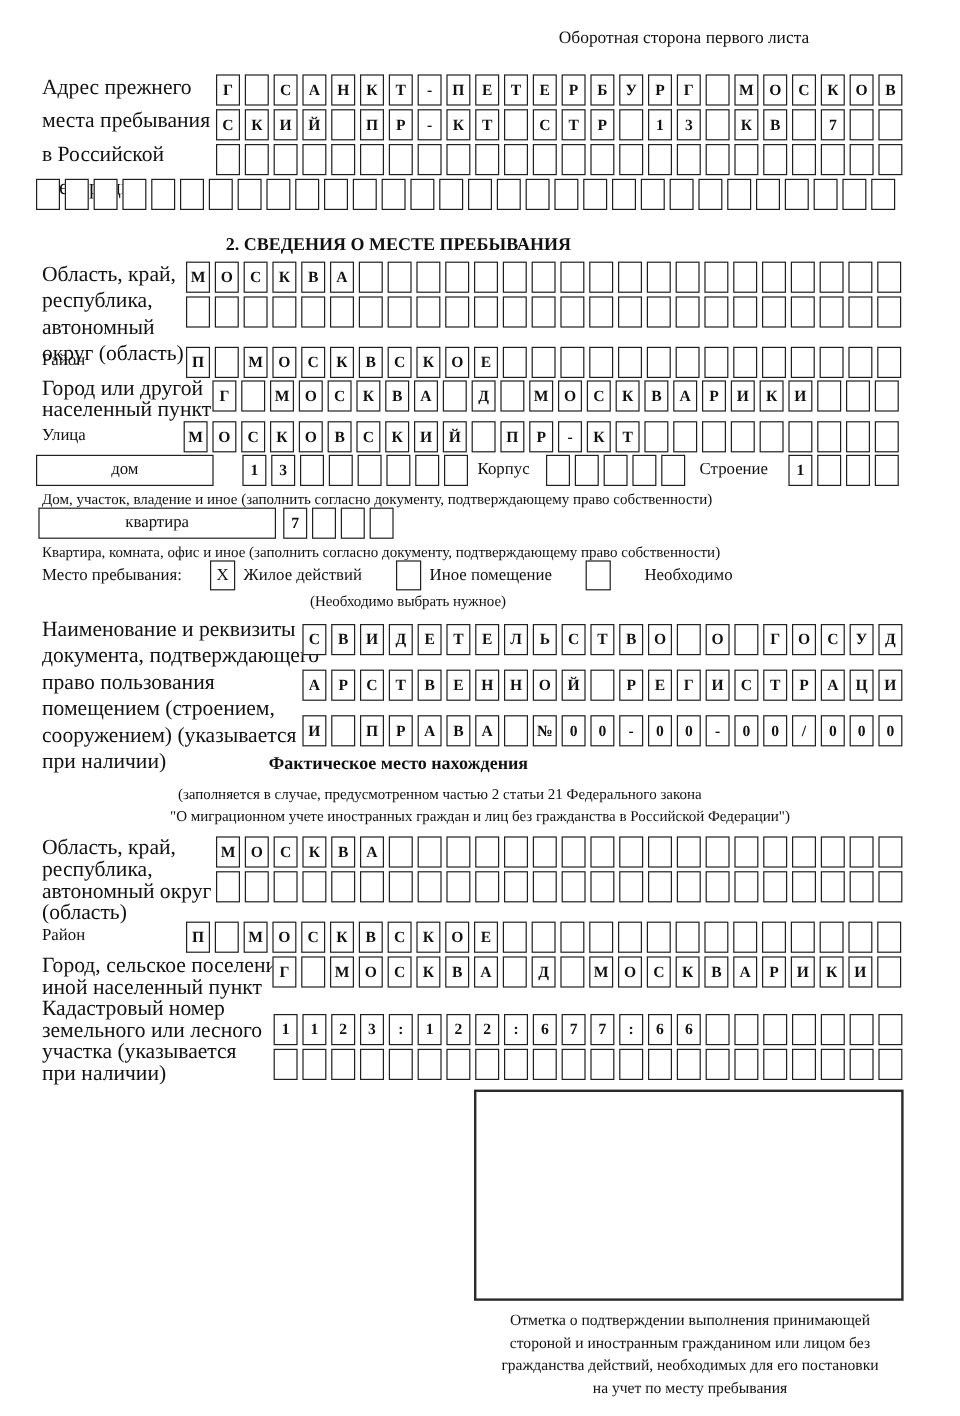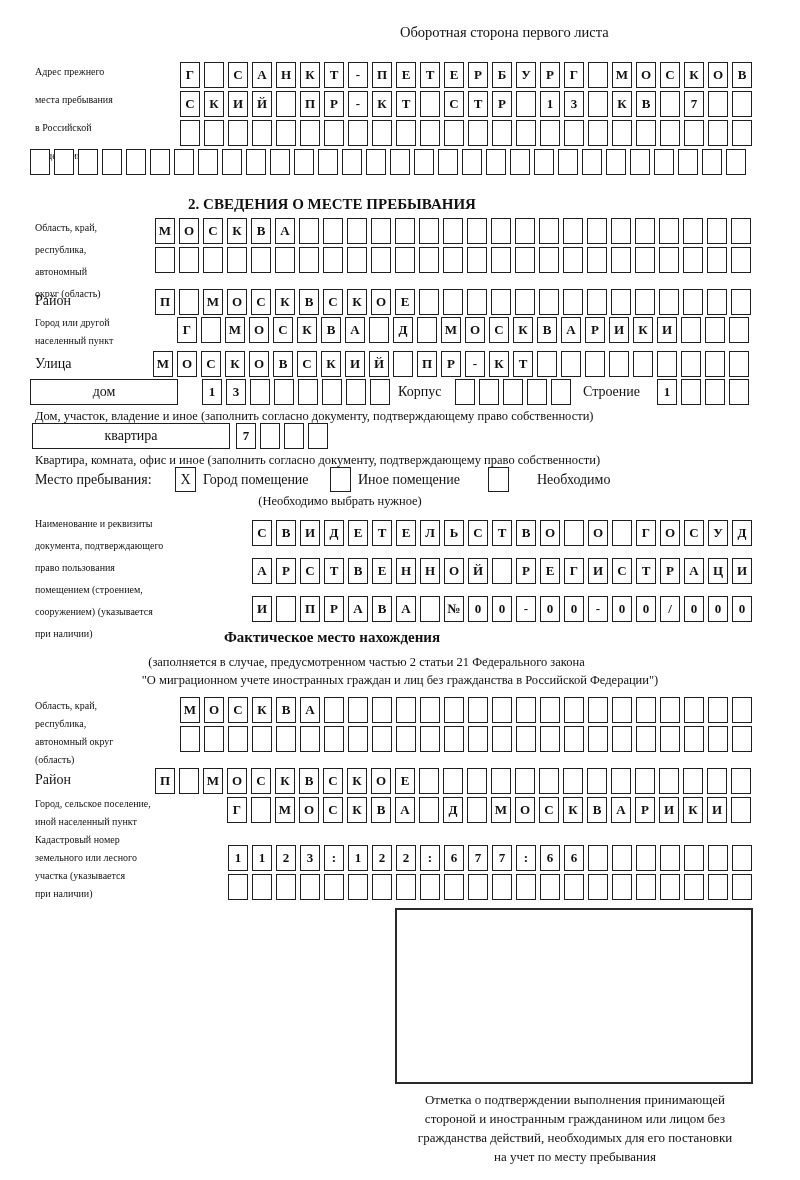--- a/index.html
+++ b/index.html
@@ -3,21 +3,21 @@
 <meta charset="utf-8">
 <style>
   html,body{margin:0;padding:0;background:#e8e8e8;}
   .page{
     position:relative;width:800px;height:1180px;background:#ffffff;
     font-family:"Liberation Serif","DejaVu Serif",serif;color:#111;
     margin:0 auto;overflow:hidden;
   }
   .abs{position:absolute;}
   .lbl{position:absolute;font-size:14px;line-height:18px;white-space:nowrap;}
-  .lblblock{position:absolute;font-size:10px;white-space:nowrap;}
+  .lblblock{position:absolute;font-size:18px;white-space:nowrap;}
   .lh18 div{line-height:18px;}
   .lh22 div{line-height:22px;}
   .lh28 div{line-height:28px;}
   .note{position:absolute;font-size:12.5px;white-space:nowrap;}
   .center{text-align:center;white-space:normal;}
   .title{position:absolute;font-size:15px;font-weight:bold;text-align:center;left:0;width:664px;}
   .cellrow{position:absolute;display:flex;gap:4px;}
   .cell{
     flex:0 0 20px;width:20px;height:26px;box-sizing:border-box;
     border:1.6px solid #1f1f1f;background:#fff;
@@ -32,21 +32,21 @@
     position:absolute;width:21px;height:25px;box-sizing:border-box;border:1.7px solid #1f1f1f;
     display:flex;align-items:center;justify-content:center;font-size:14px;background:#fff;
   }
   .bigbox{position:absolute;box-sizing:border-box;border:2px solid #2a2a2a;background:#fff;}
 </style>
 </head>
 <body>
 
 <div class="page">
 
-  <div class="abs" style="left:400px;top:24px;width:340px;text-align:left;font-size:14.5px;">Оборотная сторона первого листа</div>
+  <div class="abs" style="left:400px;top:24px;width:340px;text-align:center;font-size:14.5px;">Оборотная сторона первого листа</div>
 
   <div class="lblblock lh28" style="left:35px;top:58px;">
     <div>Адрес прежнего</div>
     <div>места пребывания</div>
     <div>в Российской</div>
     <div>Федерации</div>
   </div>
   <div class="cellrow" style="left:180px;top:62px;">
       <span class="cell">Г</span>
       <span class="cell"> </span>
@@ -342,21 +342,21 @@
   <div class="cellrow" style="left:236px;top:423px;">
       <span class="cell">7</span>
       <span class="cell"> </span>
       <span class="cell"> </span>
       <span class="cell"> </span>
     </div>
   <div class="note" style="left:35px;top:453px;">Квартира, комната, офис и иное (заполнить согласно документу, подтверждающему право собственности)</div>
 
   <div class="lbl" style="left:35px;top:471px;">Место пребывания:</div>
   <div class="chk" style="left:175px;top:467px;">X</div>
-  <div class="lbl" style="left:203px;top:471px;">Город помещение</div>
+  <div class="lbl" style="left:203px;top:471px;">Жилое действий</div>
   <div class="chk" style="left:330px;top:467px;"></div>
   <div class="lbl" style="left:358px;top:471px;">Иное помещение</div>
   <div class="chk" style="left:488px;top:467px;"></div>
   <div class="lbl" style="left:537px;top:471px;">Необходимо</div>
   <div class="note" style="left:150px;top:494px;width:380px;text-align:center;">(Необходимо выбрать нужное)</div>
 
   <div class="lblblock lh22" style="left:35px;top:513px;">
     <div>Наименование и реквизиты</div>
     <div>документа, подтверждающего</div>
     <div>право пользования</div>

